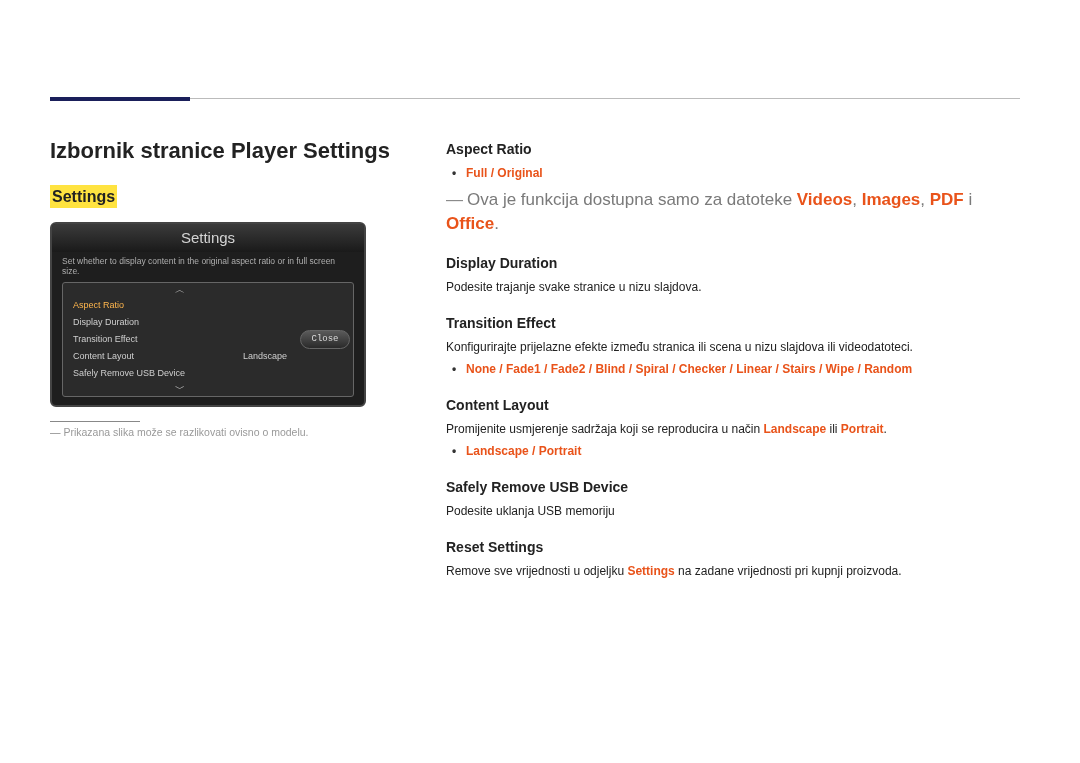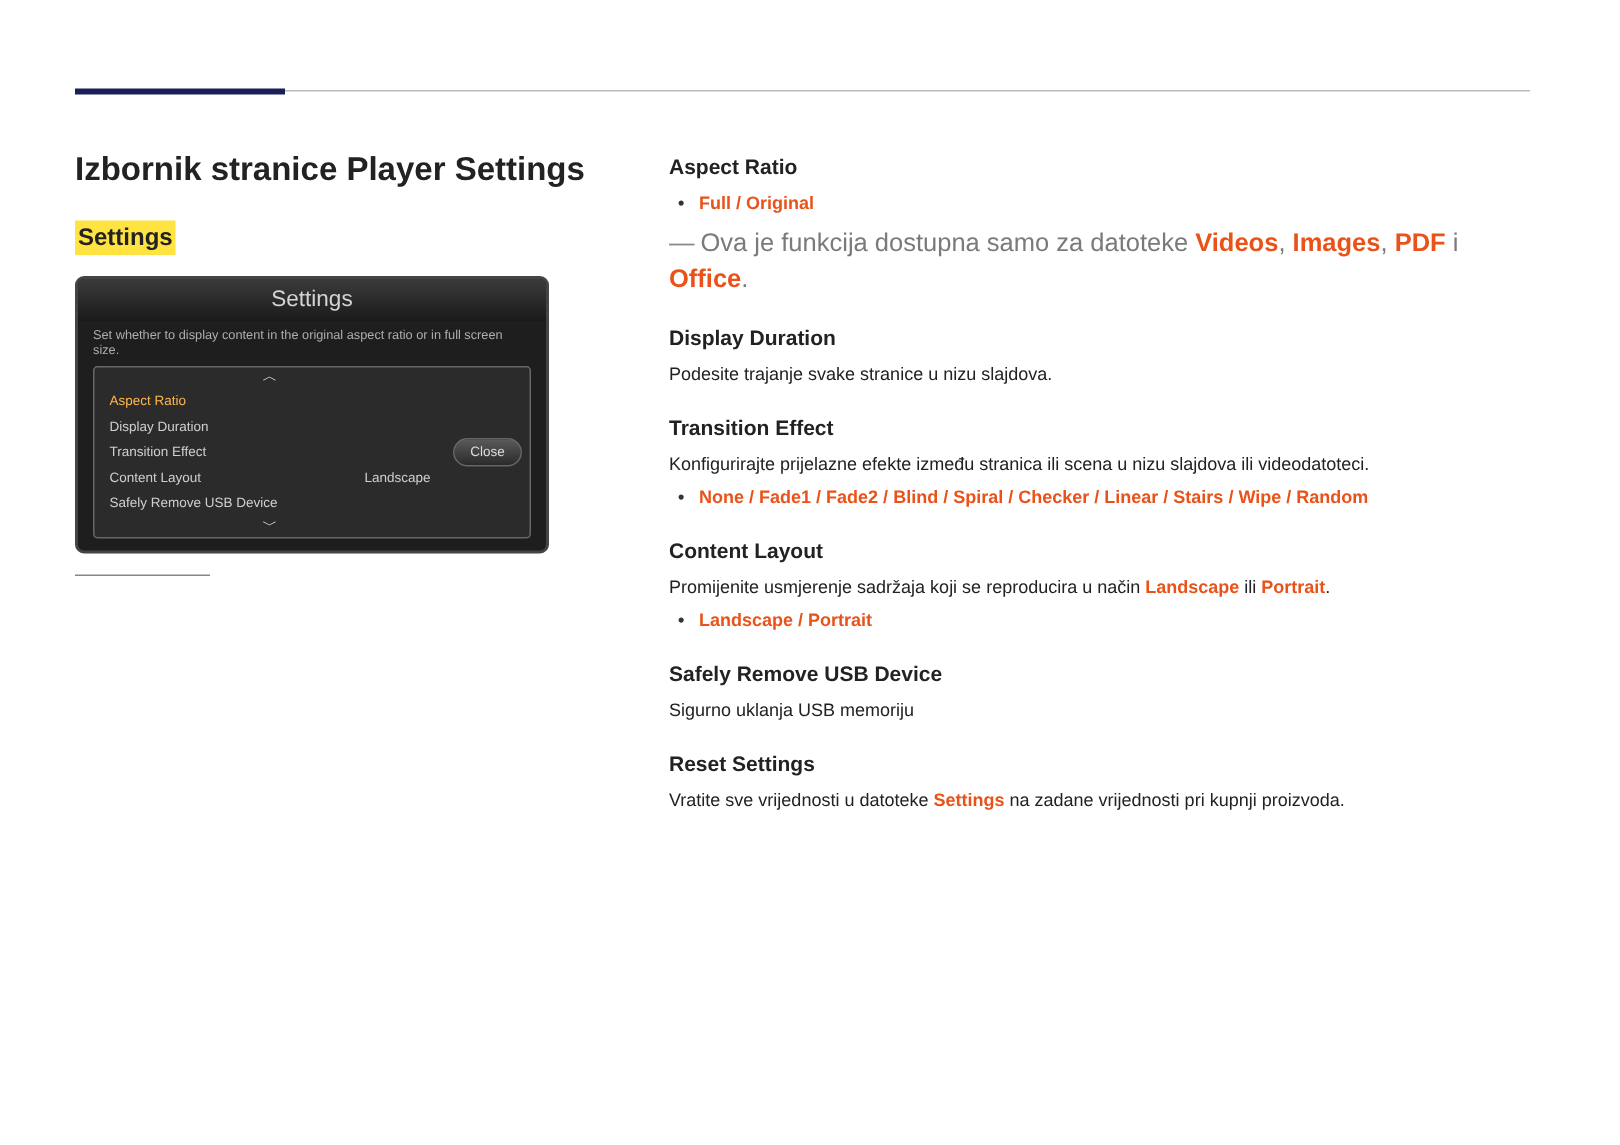--- a/index.html
+++ b/index.html
@@ -1,33 +1,33 @@
 <!DOCTYPE html>
 <html><head>
 <meta charset="utf-8">
 <style>
   * { box-sizing: border-box; margin: 0; padding: 0; }
   body { font-family: "Segoe UI", Arial, sans-serif; width: 1080px; height: 763px; background: #fff; color: #222; font-size: 13px; line-height: 1.45; }
-  .page { padding: 60px 60px 0 50px; }
+  .page { padding: 60px 60px 0 50px; margin-top: 38px; }
   .top-rule { height: 1px; background: #bbb; margin-bottom: 36px; position: relative; }
   .top-rule::before { content: ""; position: absolute; left: 0; top: -1px; width: 140px; height: 4px; background: #1a1f5a; }
   .cols { display: flex; gap: 56px; }
   .left { width: 340px; flex: 0 0 340px; }
   .right { flex: 1; }
   h1 { font-size: 22px; font-weight: 700; margin-bottom: 18px; }
   .settings-hi { display: inline-block; background: #ffe340; font-size: 16px; font-weight: 600; margin-bottom: 14px; padding: 0 2px; }
   .panel { width: 316px; border: 2px solid #444; border-radius: 6px; background: #1e1e1e; color: #d4d4d4; padding-bottom: 8px; }
   .panel-title { background: linear-gradient(#3b3b3b,#1a1a1a); text-align: center; font-size: 15px; padding: 3px 0; border-radius: 4px 4px 0 0; }
   .panel-desc { font-size: 8.5px; color: #aeaeae; padding: 4px 10px 6px; line-height: 1.2; }
   .panel-sel { background: #2b2b2b; border: 1px solid #666; border-radius: 3px; margin: 0 10px; display: flex; align-items: center; }
   .panel-sel-body { flex: 1; }
   .arrow-row { height: 14px; display: flex; align-items: center; justify-content: center; font-size: 10px; color: #ccc; }
   .panel-row { font-size: 9px; color: #cfcfcf; padding: 2px 10px; display:flex; justify-content:space-between; }
   .panel-row.sel { color: #ffb64d; }
-  .close-col { width: 56px; display:flex; align-items:center; justify-content:center; }
+  .close-col { width: 56px; display:flex; align-items:center; justify-content:center;font-family:Liberation Mono, monospace; }
   .close-btn { background: linear-gradient(#5a5a5a,#2a2a2a); border: 1px solid #666; border-radius: 10px; color: #ddd; font-size: 9px; padding: 2px 10px; }
   .caption-rule { width: 90px; height: 1px; background: #888; margin: 14px 0 3px 0; }
   .caption { font-size: 10.5px; color: #999; }
   .dash { color: #888; }
   h3 { font-size: 14px; font-weight: 700; margin-top: 4px; margin-bottom: 6px; }
   h3.sp { margin-top: 16px; }
   .para { font-size: 12px; margin-bottom: 5px; }
   .bullet { font-size: 12px; margin-left: 20px; position: relative; margin-bottom: 5px; font-weight:600;}
   .bullet::before { content: "•"; position: absolute; left: -14px; color: #333; }
   .note { font-size: 17px; color: #7a7a7a; margin-bottom: 5px; }
@@ -68,20 +68,21 @@
               </div>
             <div class="arrow-row">﹀</div>
           </div>
           <div class="close-col">
             <div class="close-btn">Close</div>
           </div>
         </div>
       </div>
 
       <div class="caption-rule"></div>
+      <div class="caption"><span class="dash">―</span><span> Prikazana slika može se razlikovati ovisno o modelu.</span></div>
     </div>
 
     <div class="right">
       <h3>Aspect Ratio</h3>
       <div class="bullet">
         <span class="hl">Full</span><span class="hl"> / </span><span class="hl">Original</span>
       </div>
       <div class="note">
         <span class="dash">―</span><span>Ova je funkcija dostupna samo za datoteke </span><span class="hl">Videos</span><span>, </span><span class="hl">Images</span><span>, </span><span class="hl">PDF</span><span> i </span><span class="hl">Office</span><span>.</span>
       </div>
@@ -97,21 +98,21 @@
 
       <h3 class="sp">Content Layout</h3>
       <div class="para">
         <span>Promijenite usmjerenje sadržaja koji se reproducira u način </span><span class="hl">Landscape</span><span> ili </span><span class="hl">Portrait</span><span>.</span>
       </div>
       <div class="bullet">
         <span class="hl">Landscape</span><span class="hl"> / </span><span class="hl">Portrait</span>
       </div>
 
       <h3 class="sp">Safely Remove USB Device</h3>
-      <div class="para">Sigurno uklanja USB memoriju</div>
+      <div class="para">Podesite uklanja USB memoriju</div>
 
       <h3 class="sp">Reset Settings</h3>
       <div class="para">
-        <span>Vratite sve vrijednosti u datoteke </span><span class="hl">Settings</span><span> na zadane vrijednosti pri kupnji proizvoda.</span>
+        <span>Remove sve vrijednosti u odjeljku </span><span class="hl">Settings</span><span> na zadane vrijednosti pri kupnji proizvoda.</span>
       </div>
     </div>
   </div>
 </div>
 
 </body></html>

